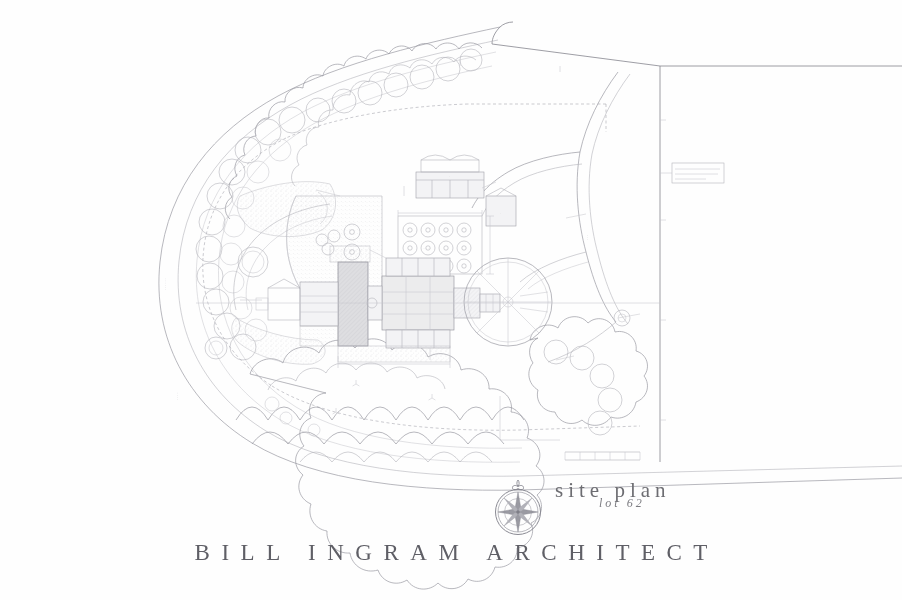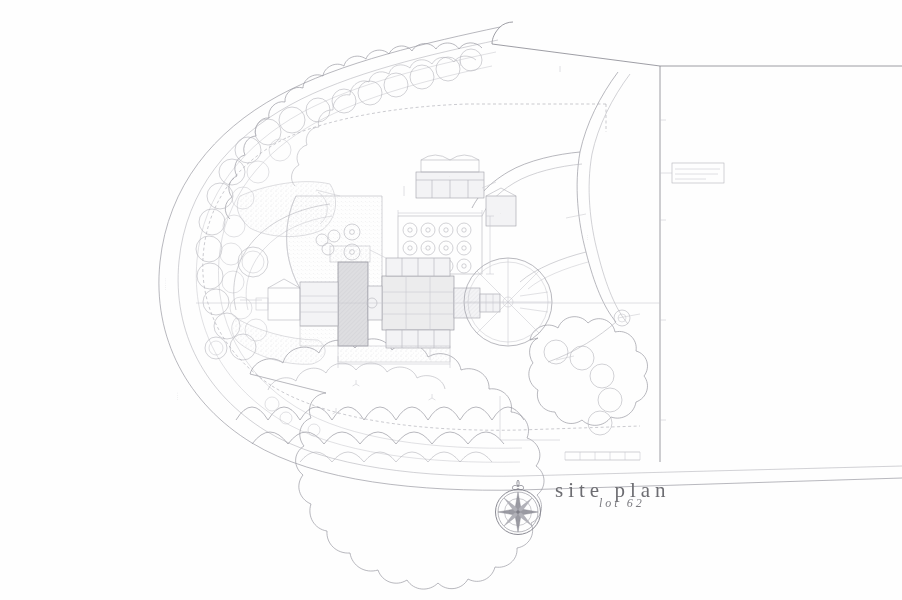--- a/index.html
+++ b/index.html
@@ -582,15 +582,16 @@
             <path d="M45,48 L32,38 L31,34 L35,35 Z"></path>
           </g>
           <circle cx="31" cy="34" r="1.8" fill="#7e7e87"></circle>
         </svg>
       </div>
       <div class="title-words">
         <span class="t-site-plan">site plan</span>
         <span class="t-lot">lot 62</span>
       </div>
     </div>
+    <div class="firm-name">BILL INGRAM ARCHITECT</div>
   </div>
 
 </div>
 
 </body></html>

